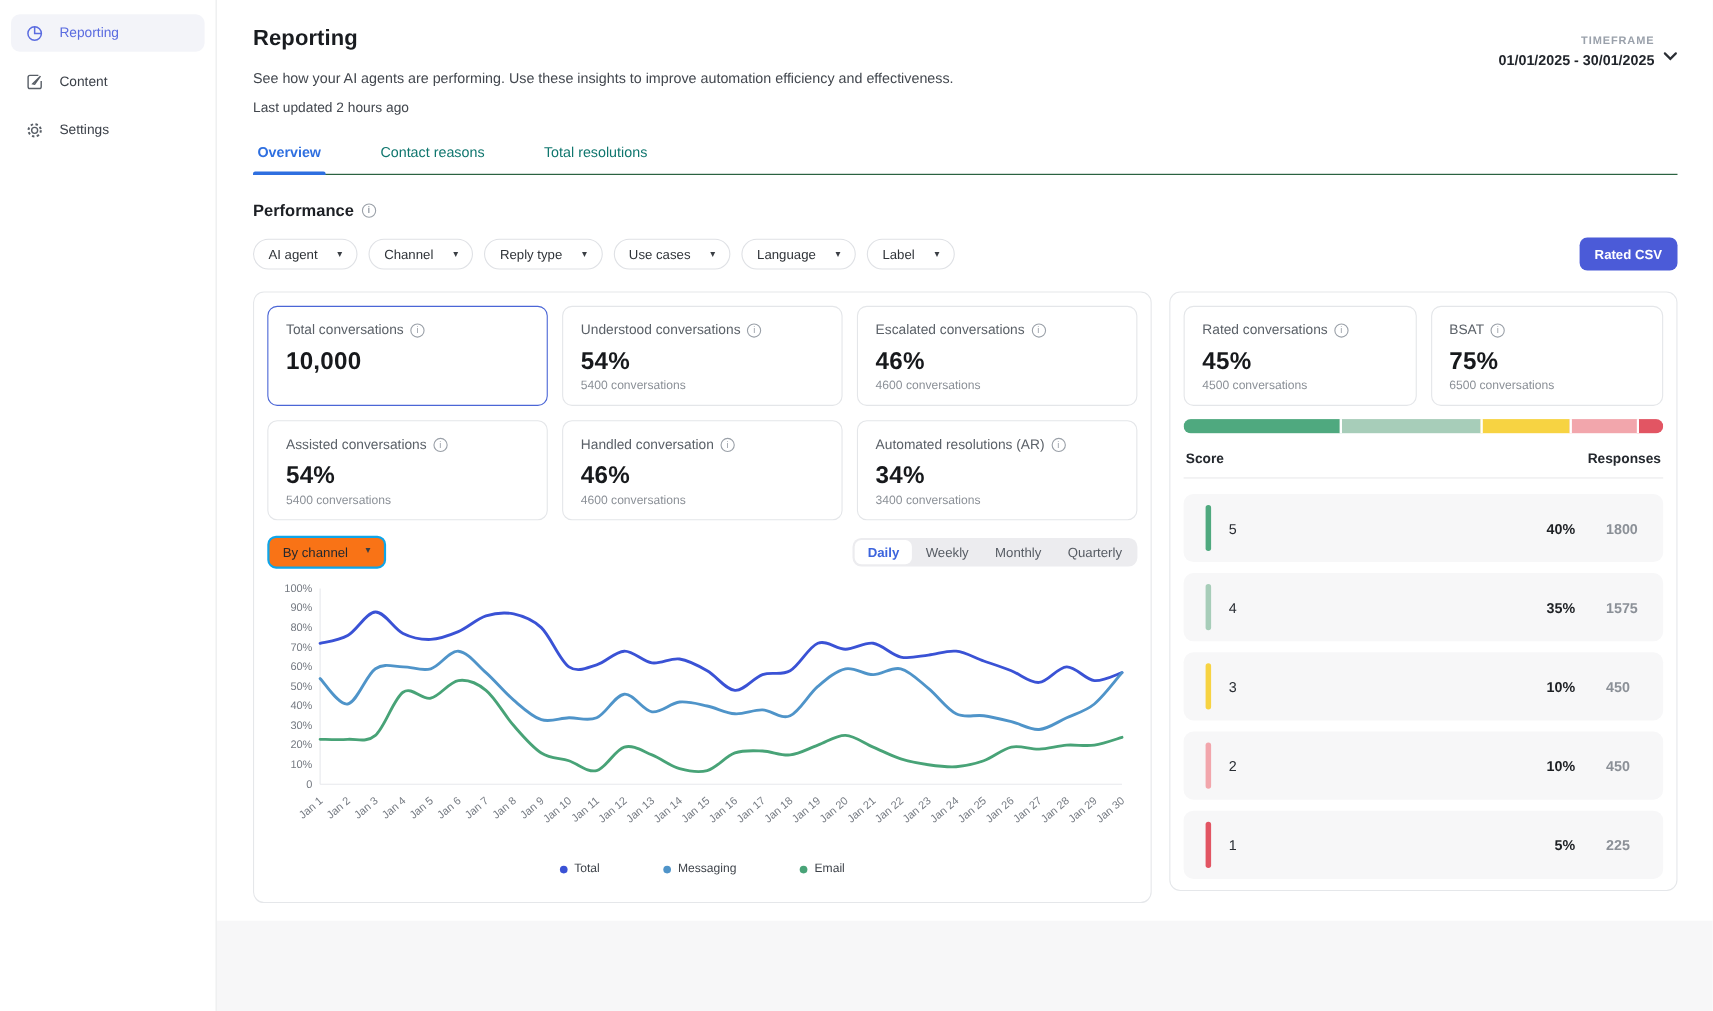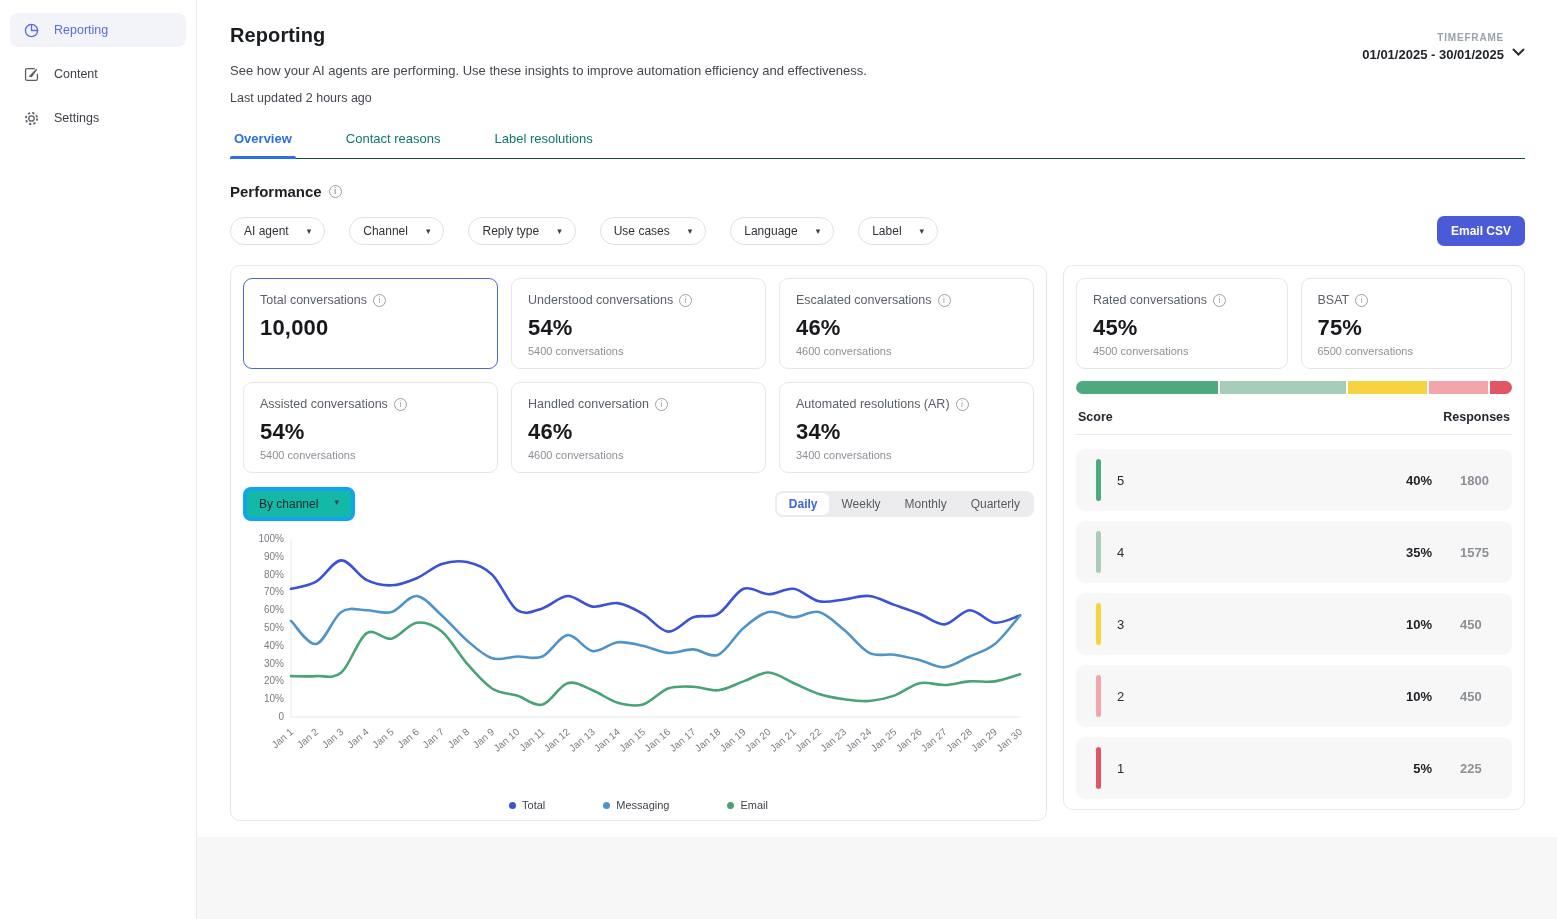--- a/index.html
+++ b/index.html
@@ -31,48 +31,48 @@
 
   
   .tabs { display:flex; gap:46px; margin-top:26px; border-bottom:1px solid #14532d; }
   .tab { font-size:13px; color:#0f766e; padding:0 4px 12px 4px; cursor:pointer; position:relative; }
   .tab.active { color:#2e6fe0; font-weight:600; }
   .tab.active:after { content:""; position:absolute; left:0; right:0; bottom:-1px; height:3px; background:#2e6fe0; border-radius:2px 2px 0 0; }
 
   
   .perf-title { margin-top:24px; font-size:15px; font-weight:700; color:#1c1f24; display:flex; align-items:center; gap:7px; }
   .info { display:inline-flex; align-items:center; justify-content:center; width:13px; height:13px; border:1px solid #9aa0a8; border-radius:50%; font-size:8.5px; line-height:1; color:#9aa0a8; font-style:normal; }
-  .filter-row { display:flex; align-items:center; gap:24px; margin-top:16px; }
+  .filter-row { display:flex; align-items:center; gap:10px; margin-top:16px; }
   .filter-pill { display:flex; align-items:center; gap:18px; border:1px solid #dfe1e5; background:#fff; border-radius:16px; padding:6px 13px; font-size:12px; color:#2f3338; cursor:pointer; }
   .caret { font-size:9px; color:#3a3e44; }
   .export-btn { margin-left:auto; border:none; color:#fff; font-size:12px; font-weight:700; padding:8px 14px; border-radius:7px; cursor:pointer; font-family:"Liberation Sans",sans-serif; }
 
   
   .cards-region { display:flex; gap:16px; margin-top:19px; }
   .big-card { background:#fff; border:1px solid #e5e7ea; border-radius:10px; }
   .left-card { width:817px; height:556px; padding:12px; }
   .right-card { width:462px; height:545px; padding:12px; }
 
   .metric-grid { display:grid; grid-template-columns:1fr 1fr 1fr; gap:13px; }
   .metric-card { border:1px solid #e4e6e9; border-radius:9px; padding:14px 16px; height:91px; background:#fff; cursor:pointer; }
   .metric-card.selected { border:1.5px solid #4b66d6; }
   .metric-label { font-size:12.5px; color:#5b6168; display:flex; align-items:center; gap:6px; }
   .metric-value { margin-top:8px; font-size:22px; font-weight:700; color:#17191c; letter-spacing:.2px; }
   .metric-sub { margin-top:4px; font-size:11px; color:#8b9097; }
   .metric-grid + .metric-grid { margin-top:13px; }
 
   .chart-controls { display:flex; align-items:center; margin-top:14px; }
-  .by-channel { display:flex; gap:16px; border:4px solid #0ea5e9; border-radius:8px; padding:6px 12px; font-size:12px; color:#24282e; cursor:pointer; background:#14b8a6; }
+  .by-channel { display:flex; gap:16px; border:2px solid #0ea5e9; border-radius:8px; padding:6px 12px; font-size:12px; color:#24282e; cursor:pointer; background:#f97316; }
   .seg-control { margin-left:auto; display:flex; background:#ececef; border-radius:8px; padding:2px;align-items:center; }
   .seg-item { font-size:12px; color:#565b63; padding:4px 12px; border-radius:6px; cursor:pointer; }
   .seg-item.active { background:#fff; color:#3c64dd; font-weight:600; }
 
   .chart-wrap { margin-top:8px;text-align:center; }
   .tick { font-family:"Liberation Sans",sans-serif; font-size:10px; fill:#767b83; }
-  .legend { display:flex; justify-content:center; gap:58px; margin-top:14px; }
+  .legend { display:flex; justify-content:center; gap:58px; margin-top:2px; }
   .legend-item { display:flex; align-items:center; gap:6px; font-size:11px; color:#3f444b; }
   .legend-dot { width:7px; height:7px; border-radius:50%; }
 
   
   .bsat-grid { display:grid; grid-template-columns:1fr 1fr; gap:13px; }
   .dist-bar { display:flex; height:13px; border-radius:7px; overflow:hidden; margin-top:12px; }
   .dist-seg { height:100%; }
   .dist-seg + .dist-seg { border-left:2px solid #fff; }
   .score-header { display:flex; justify-content:space-between; margin-top:16px; padding:0 2px 10px 2px; border-bottom:1px solid #e9eaec; font-size:12.5px; font-weight:700; color:#24282e; }
   .score-rows { margin-top:14px; }
@@ -136,21 +136,21 @@
           <svg width="13" height="9" viewBox="0 0 13 9">
               <path d="M1.5 1.5 L6.5 6.5 L11.5 1.5" fill="none" stroke="currentColor" stroke-width="2" stroke-linecap="round"></path>
             </svg>
         </span>
       </div>
     </div>
 
     <div class="tabs">
       <div class="tab active">Overview</div>
       <div class="tab">Contact reasons</div>
-      <div class="tab">Label resolutions</div>
+      <div class="tab">Total resolutions</div>
     </div>
 
     <div class="perf-title">
       <span>Performance</span>
       <span class="info">i</span>
     </div>
 
     <div class="filter-row">
       <div class="filter-pill">
         <span>AI agent</span>
@@ -169,21 +169,21 @@
         <span class="caret">▾</span>
       </div>
       <div class="filter-pill">
         <span>Language</span>
         <span class="caret">▾</span>
       </div>
       <div class="filter-pill">
         <span>Label</span>
         <span class="caret">▾</span>
       </div>
-      <button class="export-btn" id="export-btn" style="background: rgb(75, 91, 216);">Email CSV</button>
+      <button class="export-btn" id="export-btn" style="background: rgb(75, 91, 216);">Rated CSV</button>
     </div>
 
     <div class="cards-region">
 
       <section class="big-card left-card">
         <div class="metric-grid">
           <div class="metric-card selected">
             <div class="metric-label">
                 <span>Total conversations</span>
                 <span class="info">i</span>

